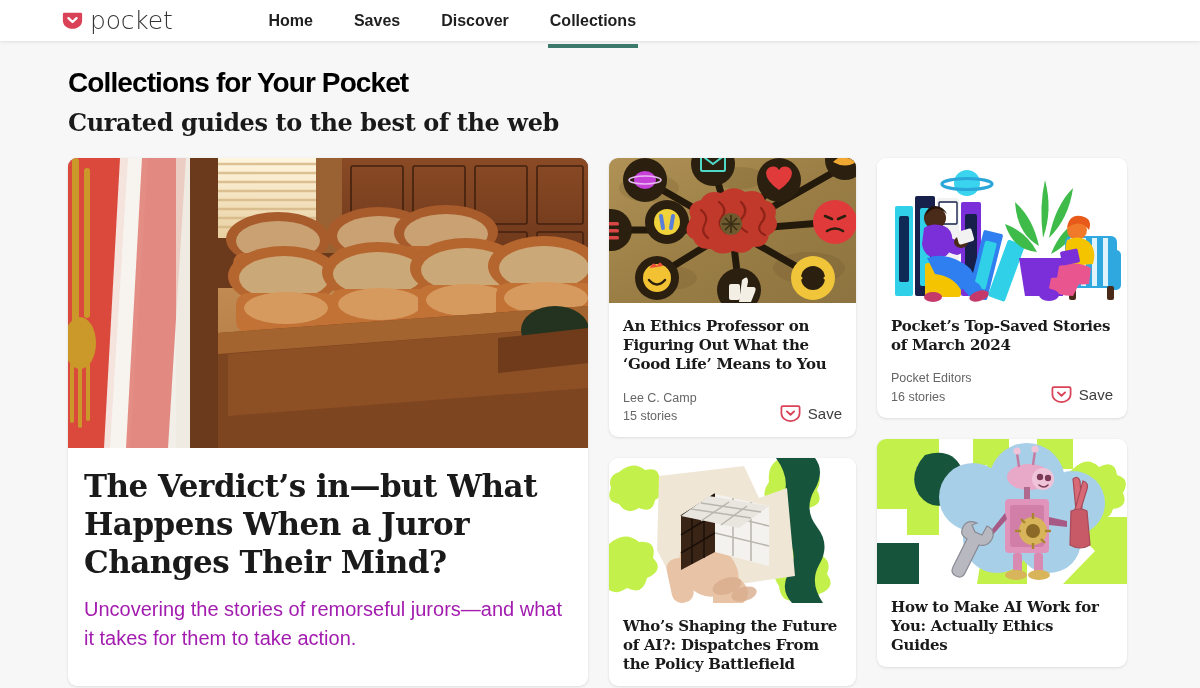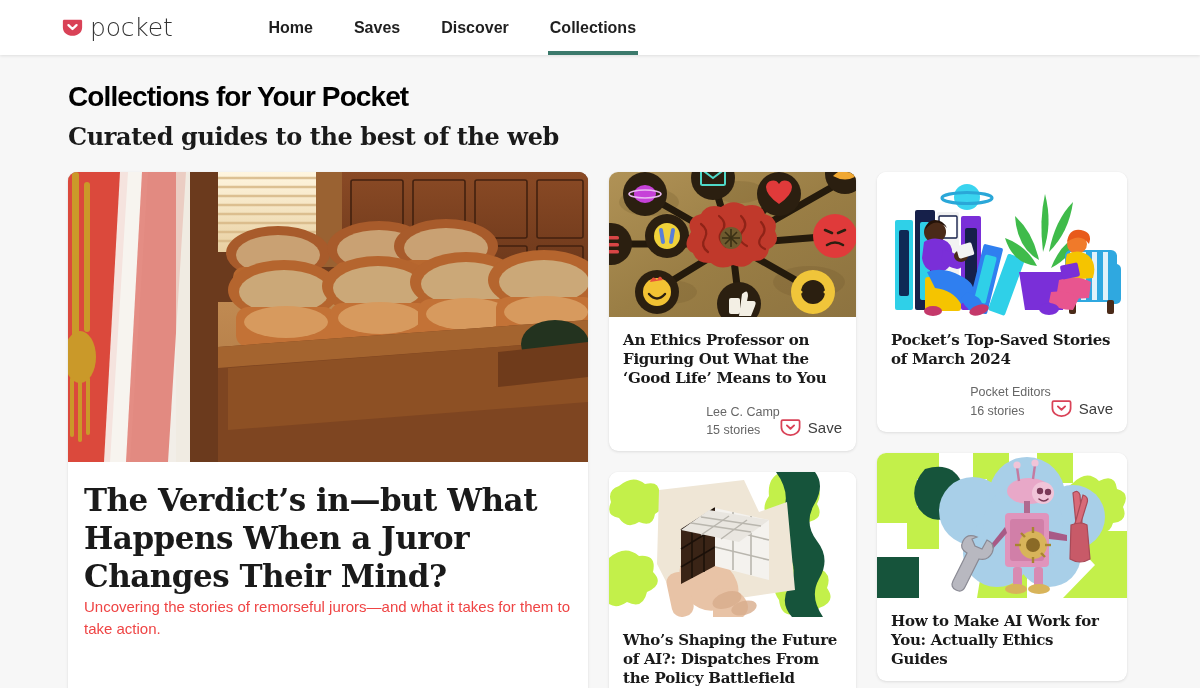--- a/index.html
+++ b/index.html
@@ -9,21 +9,21 @@
     height: 688px;
     overflow: hidden;
     background: #f7f7f7;
     font-family: "Liberation Sans", sans-serif;
     -webkit-font-smoothing: antialiased;
   }
 
   
   .navbar {
     position: relative;
-    height: 55px;
+    height: 41px;
     background: #ffffff;
     display: flex;
     align-items: center;
     box-shadow: 0 1px 3px rgba(0,0,0,0.10);
     z-index: 20;
   }
   .nav-logo {
     display: flex;
     align-items: center;
     gap: 7px;
@@ -149,29 +149,30 @@
     font-size: 15px;
     line-height: 1.27;
     letter-spacing: -0.25px;
   }
   .card-title-hero {
     font-size: 31px;
     line-height: 1.22;
     letter-spacing: -0.5px;
   }
   .card-excerpt {
-    font-size: 15px;
+    margin-top: 13px;
+    font-size: 20px;
     line-height: 1.45;
-    color: #ef4444;
+    color: #a21caf;
   }
   .card-meta {
     margin-top: 14px;
     display: flex;
     align-items: flex-end;
-    justify-content: flex-end;
+    justify-content: space-between;
   }
   .meta-left { font-size: 12.5px; color: #666666; line-height: 1.45; }
   .meta-author { display: block; }
   .meta-count { display: block; }
   .save-btn {
     display: flex;
     align-items: center;
     gap: 7px;
     cursor: pointer;
     padding-bottom: 1px;

